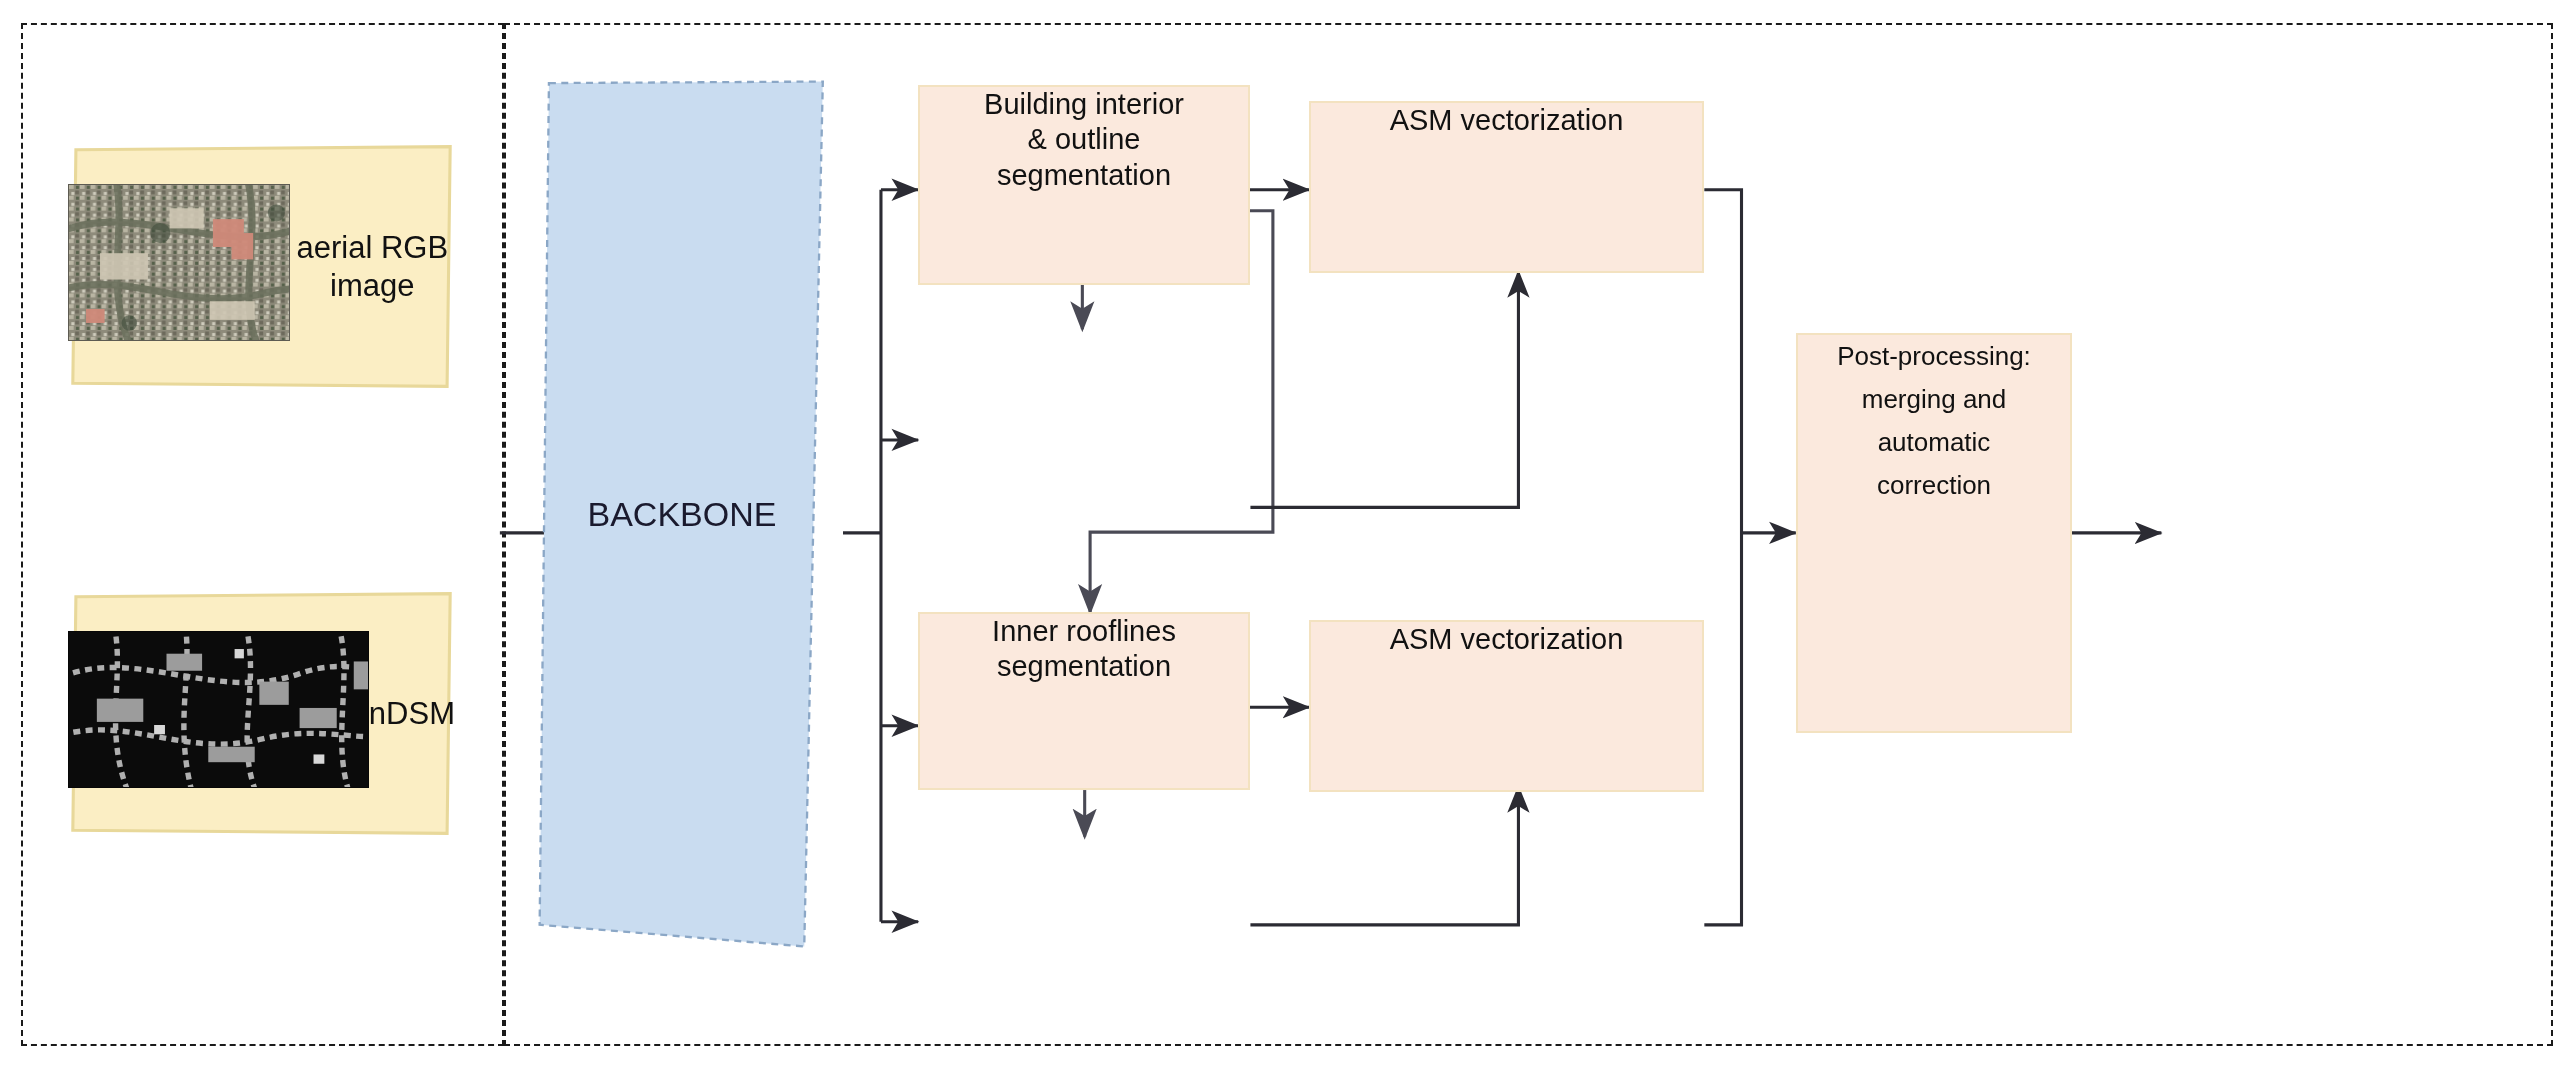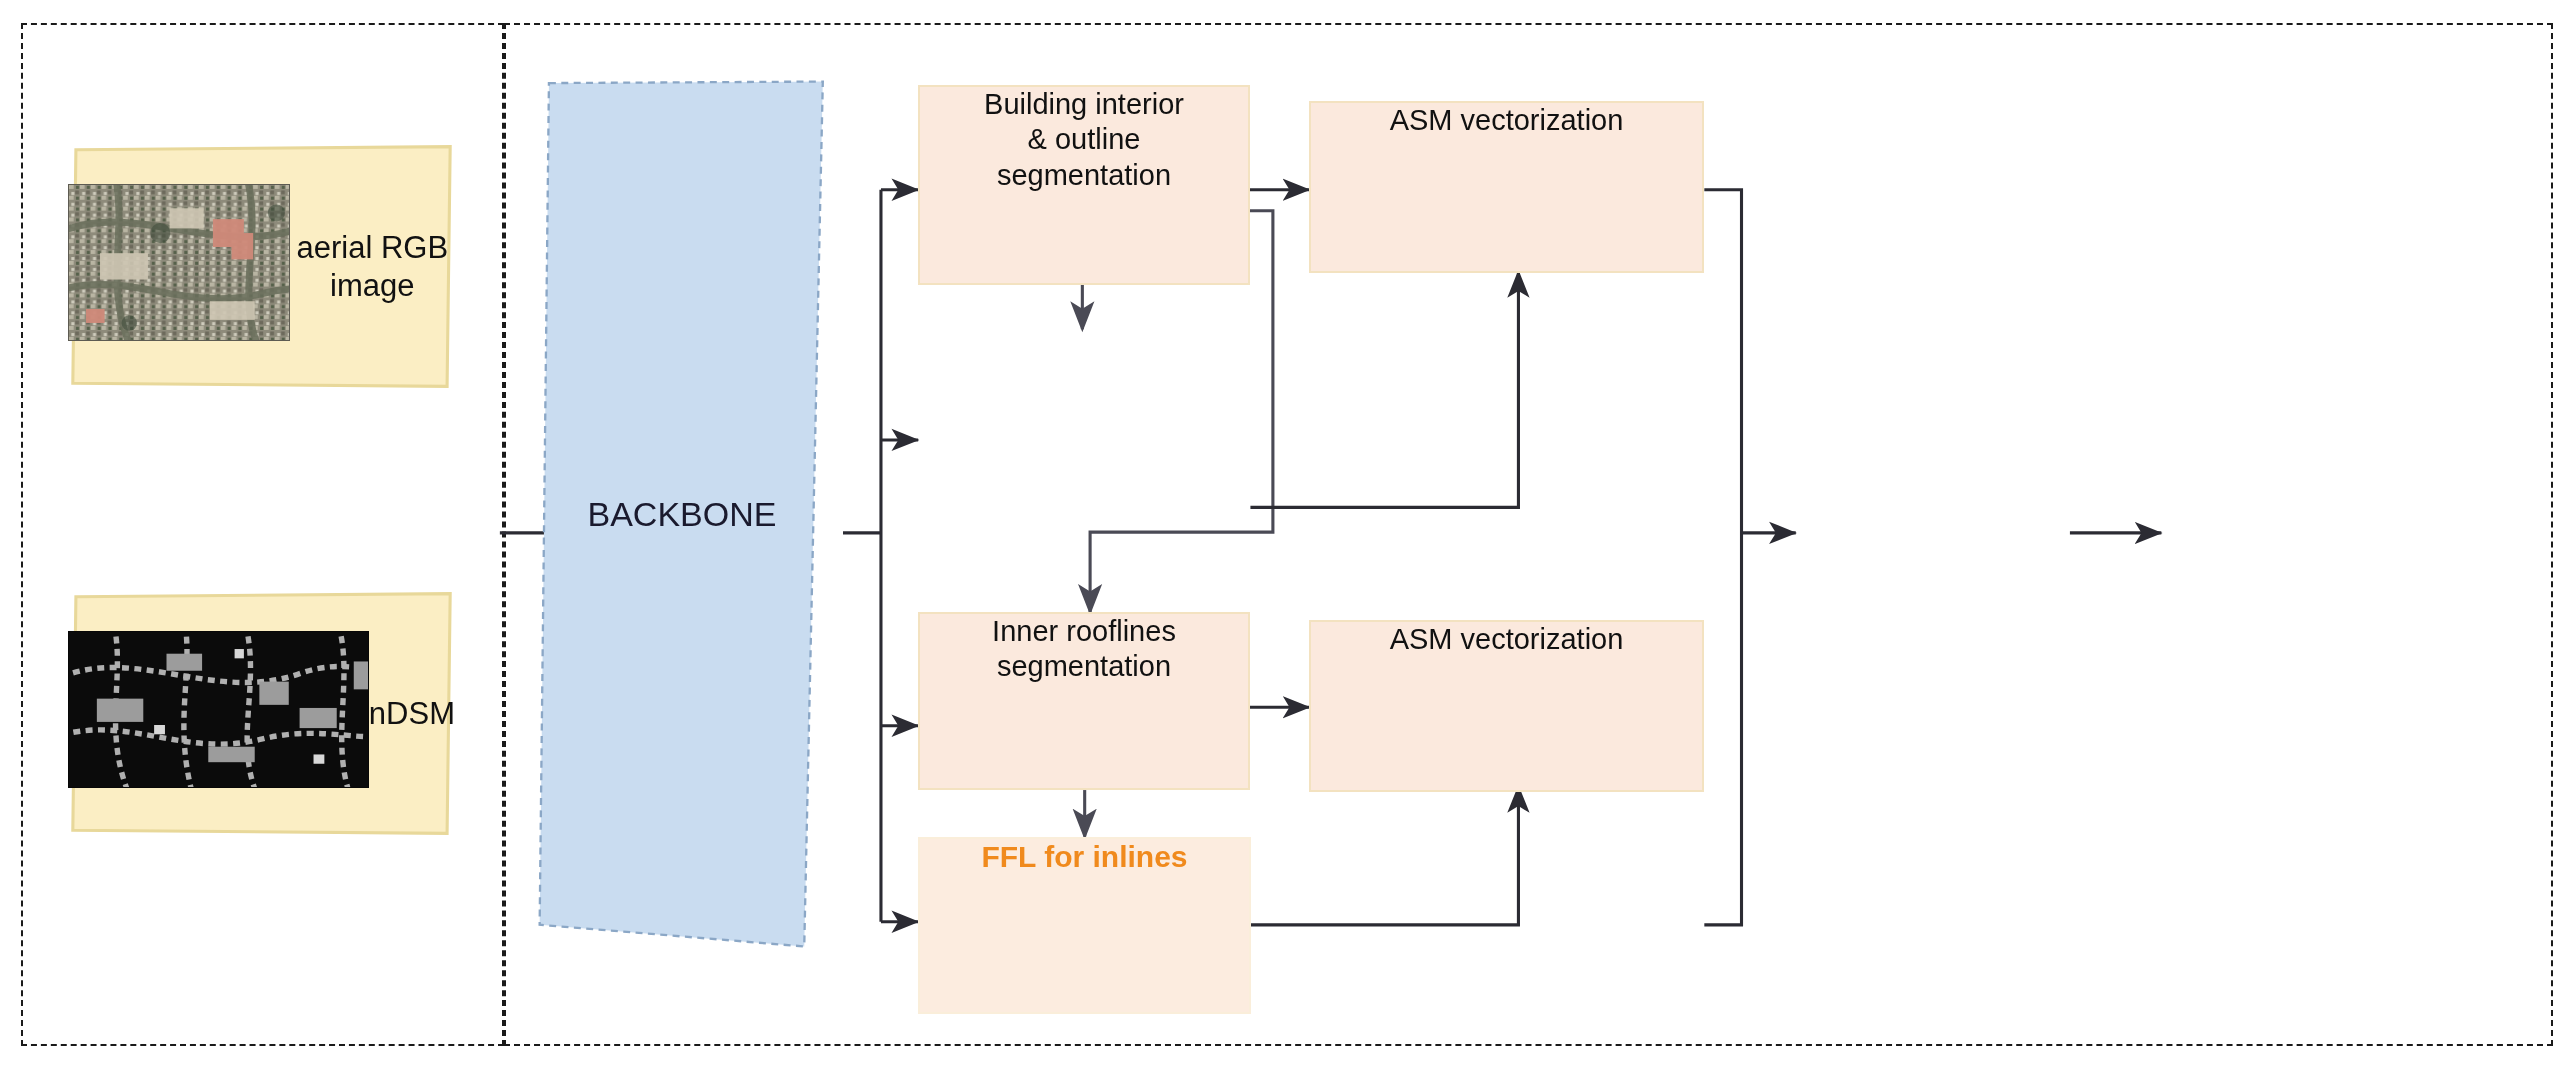--- a/index.html
+++ b/index.html
@@ -266,28 +266,31 @@
 &amp; outline
 segmentation</span>
   </div>
 
 
   <div class="node proc" id="n-inner-seg" style="left:918px; top:612px; width:332px; height:178px;">
     <span class="lbl" style="white-space:pre-line;">Inner rooflines
 segmentation</span>
   </div>
 
-  <div class="node ffl" id="n-ffl-in" style="left:918px; top:837px; width:333px; height:177px;">
-    <span class="lbl" style="white-space:pre-line;">FFL for inlines</span>
-  </div>
 
   <div class="node proc" id="n-asm-top" style="left:1309px; top:101px; width:395px; height:172px;">
     <span class="lbl">ASM vectorization</span>
   </div>
 
   <div class="node proc" id="n-asm-bot" style="left:1309px; top:620px; width:395px; height:172px;">
     <span class="lbl">ASM vectorization</span>
   </div>
 
+  <div class="node proc" id="n-post" style="left:1796px; top:333px; width:276px; height:400px; font-size:26px;">
+    <span class="lbl" style="white-space:pre-line; line-height:1.65;">Post-processing:
+merging and
+automatic
+correction</span>
+  </div>
 
 
 </div>
 
 
 </body></html>

